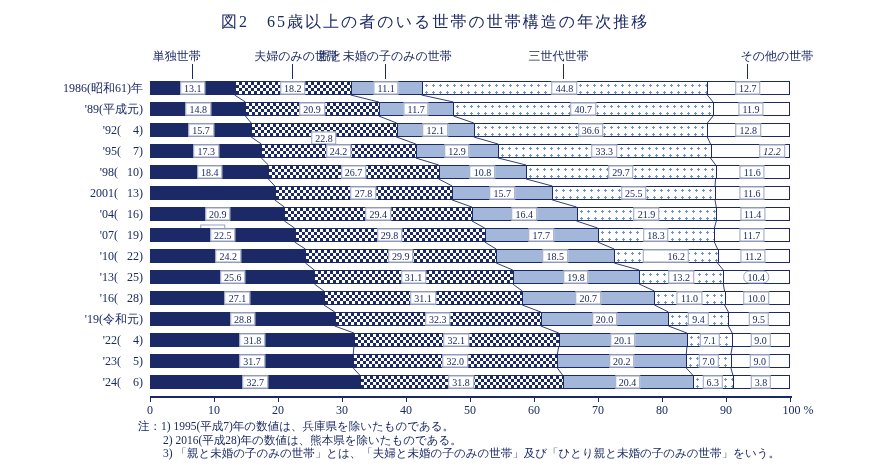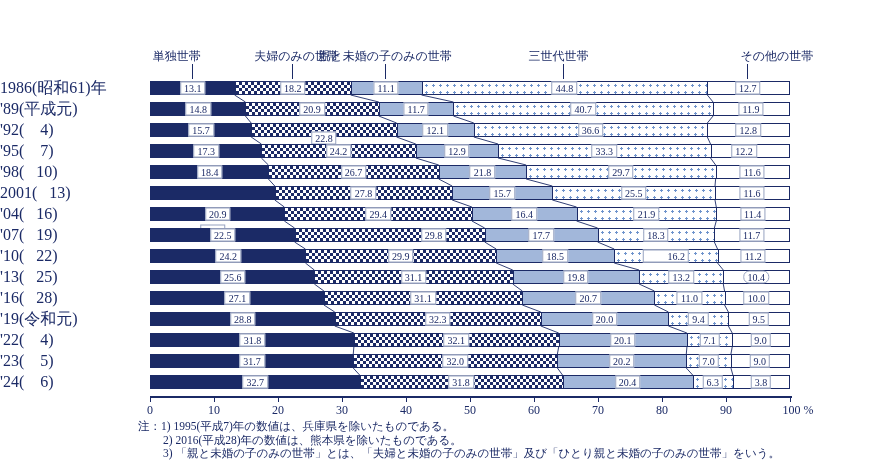--- a/index.html
+++ b/index.html
@@ -3,21 +3,21 @@
 <meta charset="utf-8">
 <style>
   * { margin:0; padding:0; box-sizing:border-box; }
   body { background:#ffffff; font-family:"Liberation Serif","DejaVu Serif",serif; }
   #stage { position:relative; width:870px; height:476px; background:#fff; overflow:hidden; color:#1b2a66; }
   .title { position:absolute; top:12px; left:0; width:100%; text-align:center;
            font-size:16px; letter-spacing:2px; color:#1b2a66; }
   .legend-label { position:absolute; top:48px; transform:translateX(-50%);
                   font-size:12px; white-space:nowrap; color:#1b2a66; }
   .leader { position:absolute; top:64px; width:1px; height:15px; background:#1b2a66; }
-  .ylab { position:absolute; left:0; width:143px; text-align:left; font-size:16px;
+  .ylab { position:absolute; left:0; width:143px; text-align:right; font-size:12px;
           white-space:pre; color:#1b2a66; }
   .bar { position:absolute; left:150px; width:640px; height:14px;
          border:1px solid #1b2a66; background:#fff; }
   .seg { position:absolute; top:0; height:100%; }
   .seg-b { border-left:1px solid #1b2a66; }
   .seg-0 { background:#1b2a66; }
   .seg-1 { background:repeating-conic-gradient(#1b2a66 0% 25%, #ffffff 0% 50%);
            background-size:6px 6px; }
   .seg-2 { background:#a2b7da; }
   .seg-3 { background-color:#ffffff;
@@ -32,20 +32,21 @@
                border-top:2px solid #1b2a66; }
   .tick { position:absolute; width:1px; height:4px; background:#1b2a66; }
   .tick-label { position:absolute; transform:translateX(-50%); font-size:12px;
                 white-space:nowrap; color:#1b2a66; }
   .note-line { position:absolute; font-size:11.5px; white-space:nowrap; color:#1b2a66; }
 </style>
 </head>
 <body>
 
 <div id="stage">
+  <div class="title">図2　65歳以上の者のいる世帯の世帯構造の年次推移</div>
   <div id="legend">
       <div class="legend-label" style="left: 176.789px;">単独世帯</div>
       <div class="leader" style="left: 191.789px;"></div>
       <div class="legend-label" style="left: 296.636px;">夫婦のみの世帯</div>
       <div class="leader" style="left: 291.636px;"></div>
       <div class="legend-label" style="left: 385.103px;">親と未婚の子のみの世帯</div>
       <div class="leader" style="left: 385.103px;"></div>
       <div class="legend-label" style="left: 558.424px;">三世代世帯</div>
       <div class="leader" style="left: 563.424px;"></div>
       <div class="legend-label" style="left: 776.849px;">その他の世帯</div>
@@ -153,30 +154,30 @@
       <div class="bar" style="top: 144px;">
         <div class="seg seg-0" style="left: 0px; width: 110.374px;"></div>
         <span class="vbox" style="left: 55.187px;">17.3</span>
         <div class="seg seg-1 seg-b" style="left: 110.374px; width: 154.396px;"></div>
         <span class="vbox" style="left: 187.572px;">24.2</span>
         <div class="seg seg-2 seg-b" style="left: 264.77px; width: 82.302px;"></div>
         <span class="vbox" style="left: 305.921px;">12.9</span>
         <div class="seg seg-3 seg-b" style="left: 347.072px; width: 212.454px;"></div>
         <span class="vbox" style="left: 453.299px;">33.3</span>
         <div class="seg seg-4 seg-b" style="left: 559.526px; width: 77.836px;"></div>
-        <span class="vbox" style="left: 593px;">12.2</span>
+        <span class="vbox" style="left: 621px; font-style: italic;">12.2</span>
       </div>
       <div class="ylab" style="top: 165px; line-height: 14px;">'98(   10)</div>
       <div class="bar" style="top: 165px;">
         <div class="seg seg-0" style="left: 0px; width: 117.392px;"></div>
         <span class="vbox" style="left: 58.696px;">18.4</span>
         <div class="seg seg-1 seg-b" style="left: 117.392px; width: 170.346px;"></div>
         <span class="vbox" style="left: 202.565px;">26.7</span>
         <div class="seg seg-2 seg-b" style="left: 287.738px; width: 87.406px;"></div>
-        <span class="vbox" style="left: 331.441px;">21.8</span>
+        <span class="vbox" style="left: 331.441px;">10.8</span>
         <div class="seg seg-3 seg-b" style="left: 375.144px; width: 189.486px;"></div>
         <span class="vbox" style="left: 469.887px;">29.7</span>
         <div class="seg seg-4 seg-b" style="left: 564.63px; width: 73.37px;"></div>
         <span class="vbox" style="left: 601.315px;">11.6</span>
       </div>
       <div class="ylab" style="top: 186px; line-height: 14px;">2001(   13)</div>
       <div class="bar" style="top: 186px;">
         <div class="seg seg-0" style="left: 0px; width: 123.772px;"></div>
         <span class="vbox" style="left: 61.886px; margin-top: 38px;">19.4</span>
         <div class="seg seg-1 seg-b" style="left: 123.772px; width: 177.364px;"></div>
@@ -199,21 +200,21 @@
         <div class="seg seg-3 seg-b" style="left: 425.546px; width: 139.722px;"></div>
         <span class="vbox" style="left: 495.407px;">21.9</span>
         <div class="seg seg-4 seg-b" style="left: 565.268px; width: 72.732px;"></div>
         <span class="vbox" style="left: 601.634px;">11.4</span>
       </div>
       <div class="ylab" style="top: 228px; line-height: 14px;">'07(   19)</div>
       <div class="bar" style="top: 228px;">
         <div class="seg seg-0" style="left: 0px; width: 143.55px;"></div>
         <span class="vbox" style="left: 71.775px;">22.5</span>
         <div class="seg seg-1 seg-b" style="left: 143.55px; width: 190.124px;"></div>
-        <span class="vbox" style="left: 238.612px; margin-left: 44px;">29.8</span>
+        <span class="vbox" style="left: 238.612px;">29.8</span>
         <div class="seg seg-2 seg-b" style="left: 333.674px; width: 112.926px;"></div>
         <span class="vbox" style="left: 390.137px;">17.7</span>
         <div class="seg seg-3 seg-b" style="left: 446.6px; width: 116.754px;"></div>
         <span class="vbox" style="left: 504.977px;">18.3</span>
         <div class="seg seg-4 seg-b" style="left: 563.354px; width: 74.646px;"></div>
         <span class="vbox" style="left: 600.677px;">11.7</span>
       </div>
       <div class="ylab" style="top: 249px; line-height: 14px;">'10(   22)</div>
       <div class="bar" style="top: 249px;">
         <div class="seg seg-0" style="left: 0px; width: 154.396px;"></div>

